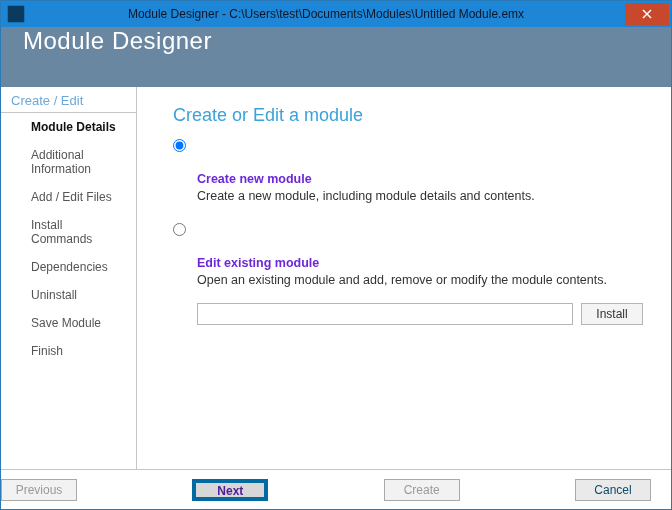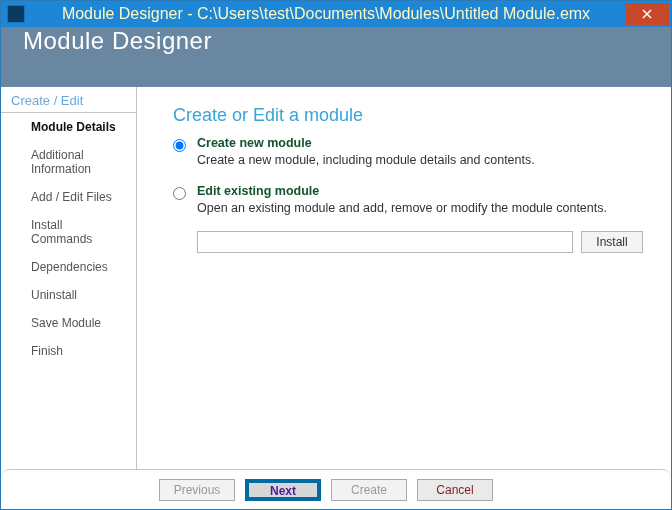--- a/index.html
+++ b/index.html
@@ -27,22 +27,22 @@
   .titlebar .app-icon {
     width: 22px; height: 22px;
     margin-left: 4px;
     display: flex; align-items: center; justify-content: center;
     color: #0a3a5e;
     font-size: 14px;
   }
   .titlebar .title-text {
     flex: 1;
     text-align: center;
-    font-size: 16px;
-    color: #fef9c3;
+    font-size: 12px;
+    color: #0f172a;
     white-space: nowrap;
     overflow: hidden;
   }
   .close-btn {
     width: 44px; height: 22px;
     background: #c7482a;
     color: #fff;
     display: flex; align-items: center; justify-content: center;
     font-size: 12px;
     margin-right: 2px;
@@ -117,22 +117,23 @@
     width: 24px;
     padding-top: 1px;
   }
   .opt input[type=radio] {
     margin: 2px 0 0 0;
   }
   .opt .opt-body { flex: 1; }
   .opt .opt-title {
     font-weight: 700;
     font-size: 12.5px;
-    color: #14532d;
+    color: #6d28d9;
     margin-bottom: 2px;
+    margin-top: 36px;
   }
   .opt .opt-desc {
     font-size: 12.5px;
     color: #333;
     line-height: 1.4;
   }
   .path-row {
     display: flex;
     margin-left: 24px;
     margin-top: 6px;
@@ -151,33 +152,32 @@
     background: #f4f4f4;
     font-size: 12px;
     color: #333;
     cursor: pointer;
   }
 
   .footer {
     height: 40px;
     border-top: 1px solid #c5c5c5;
     display: flex;
-    justify-content: center;
+    justify-content: space-between;
     align-items: center;
     padding-right: 20px;
     gap: 10px;
     background: #fff;
-    border-radius: 9px;
   }
   .footer button {
     width: 76px; height: 22px;
     border: 1px solid #a9a9a9;
     background: #eaeaea;
     font-size: 12px;
-    color: #7f1d1d;
+    color: #0c4a6e;
     cursor: pointer;
   }
   .footer button.disabled {
     color: #9a9a9a;
     background: #f2f2f2;
     cursor: default;
   }
   .footer button.primary {
     border: 4px solid #0369a1;
     background: #d7d7d7;

